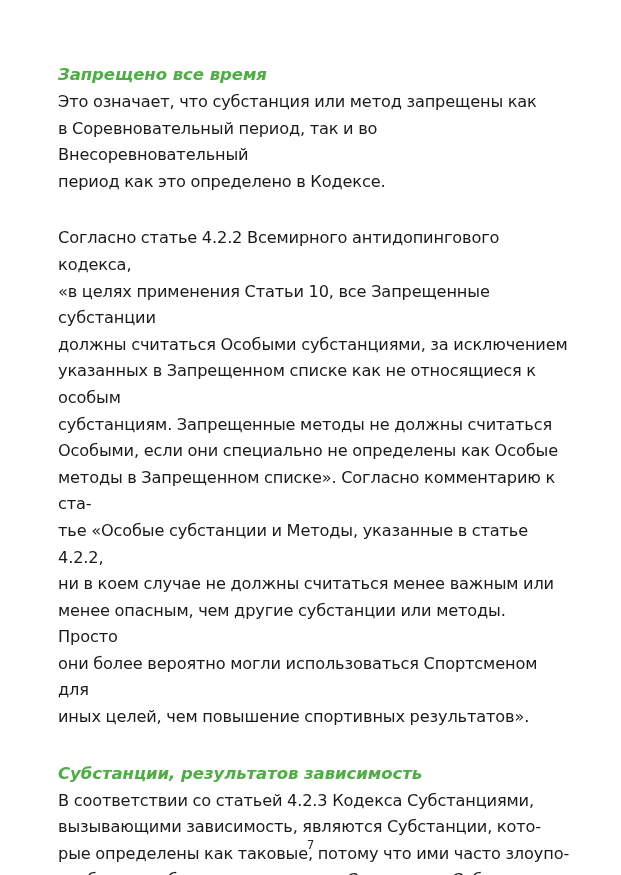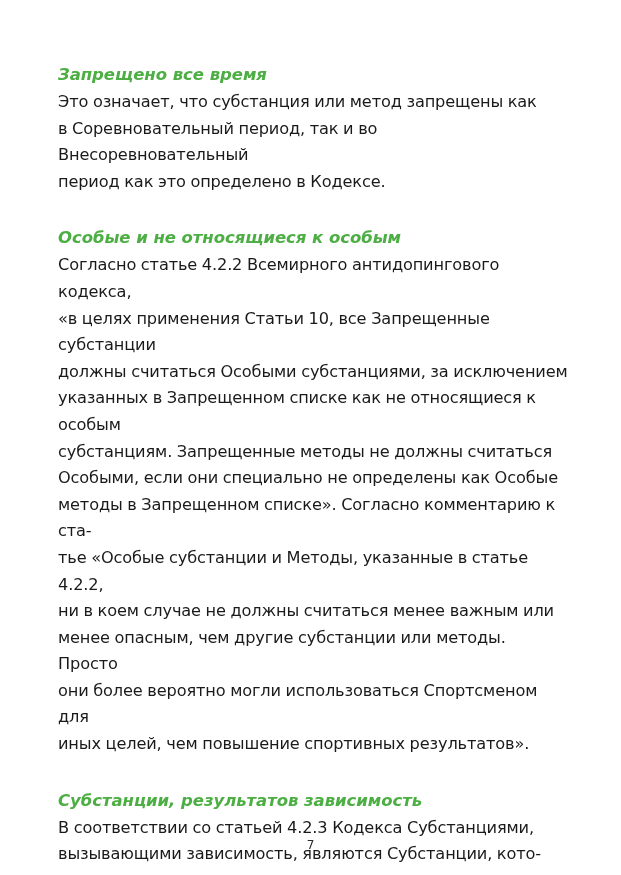--- a/index.html
+++ b/index.html
@@ -74,21 +74,20 @@
   <div class="content">
 
     <section class="section">
       <h2 class="heading">Запрещено все время</h2>
       <p class="body-text">Это означает, что субстанция или метод запрещены как
 в Соревновательный период, так и во Внесоревновательный
 период как это определено в Кодексе.</p>
     </section>
 
     <section class="section">
-      <h2 class="heading">Особые и не относящиеся к особым</h2>
       <p class="body-text">Согласно статье 4.2.2 Всемирного антидопингового кодекса,
 «в целях применения Статьи 10, все Запрещенные субстанции
 должны считаться Особыми субстанциями, за исключением
 указанных в Запрещенном списке как не относящиеся к особым
 субстанциям. Запрещенные методы не должны считаться
 Особыми, если они специально не определены как Особые
 методы в Запрещенном списке». Согласно комментарию к ста-
 тье «Особые субстанции и Методы, указанные в статье 4.2.2,
 ни в коем случае не должны считаться менее важным или
 менее опасным, чем другие субстанции или методы. Просто

